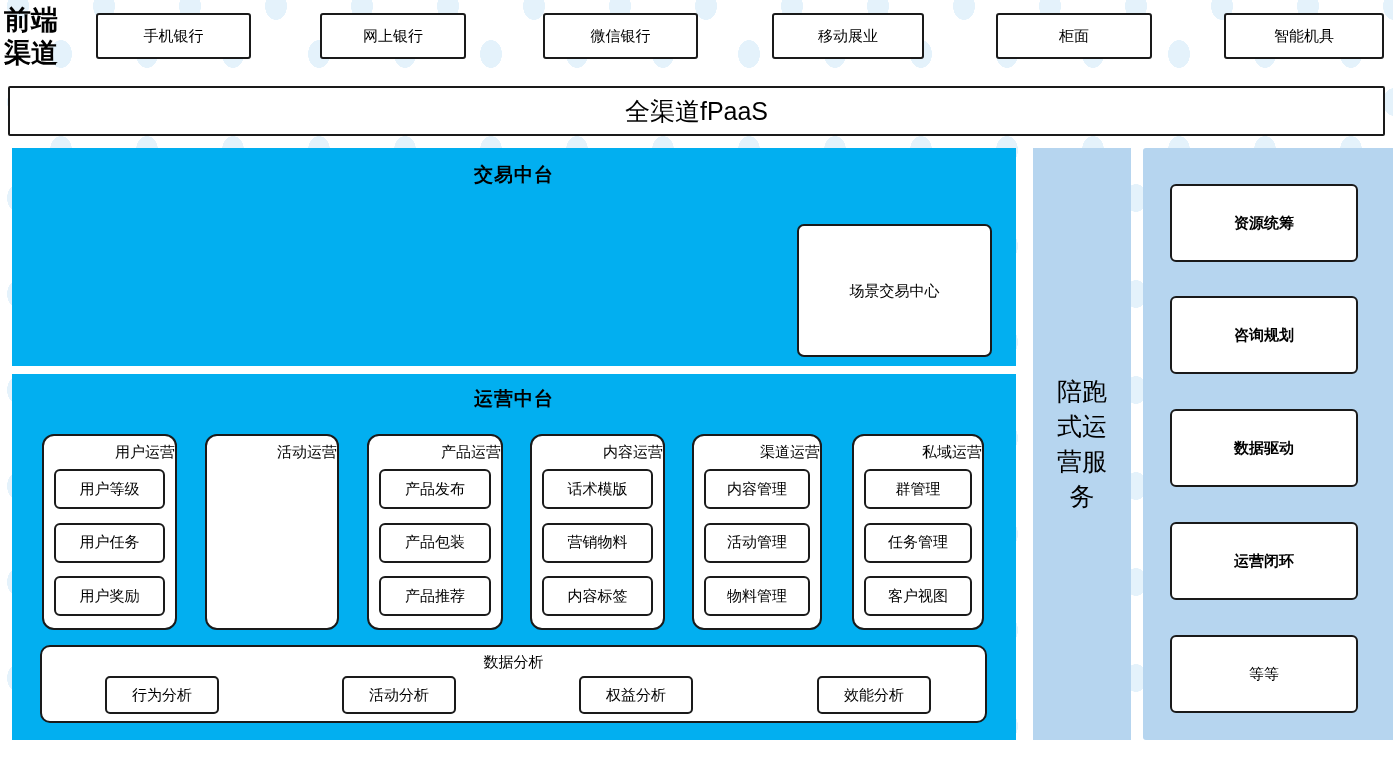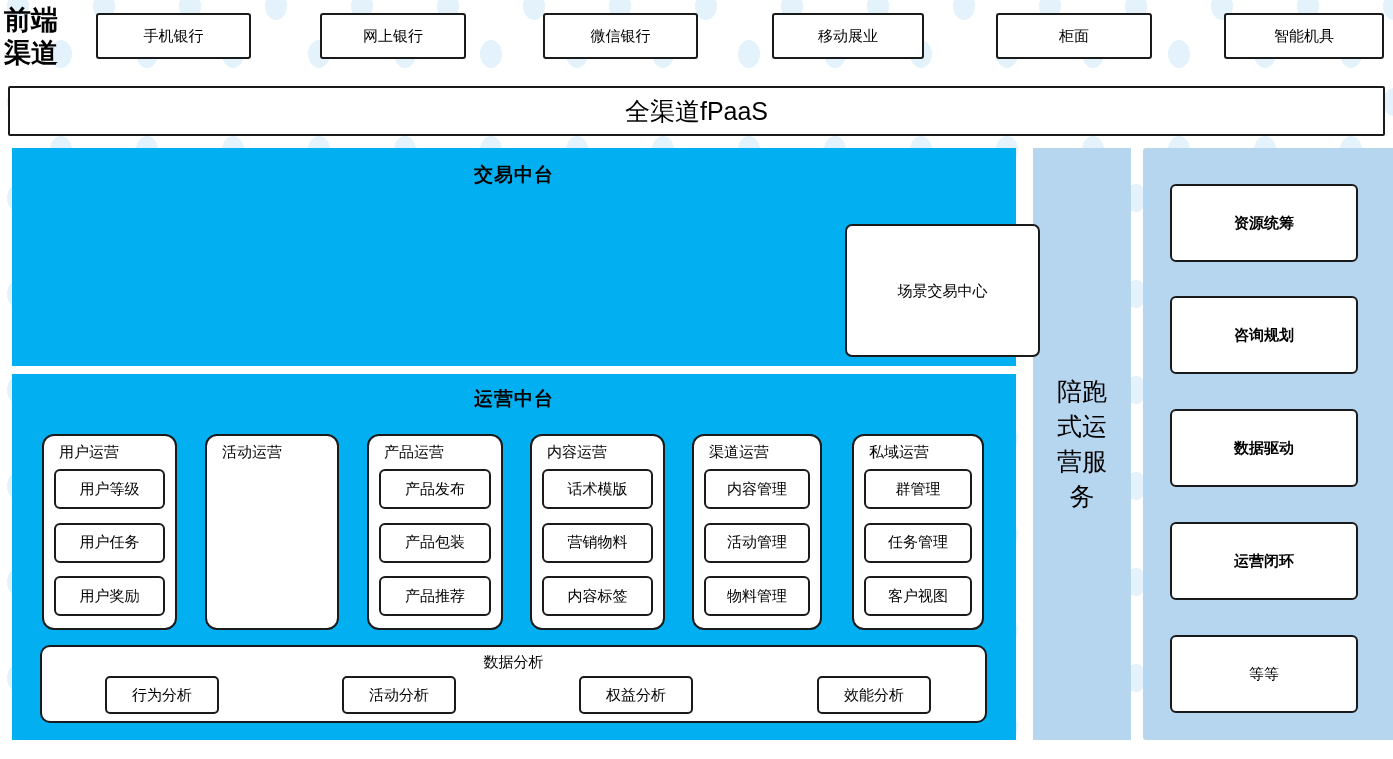--- a/index.html
+++ b/index.html
@@ -101,41 +101,40 @@
     border-radius: 7px;
     font-size: 15px;
     height: 55px;
   }
   #trade-scene {
     left: 797px; top: 224px;
     width: 195px; height: 133px;
     border-radius: 7px;
     font-size: 15px;
     z-index: 3;
-    margin-left: 48px;
   }
 
   
   #ops-panel { left: 12px; top: 374px; width: 1004px; height: 366px; }
   #ops-title { top: 12px; }
 
   .ops-col {
     top: 434px;
     height: 196px;
     background: #ffffff;
     border: 2px solid #1a1a1a;
     border-radius: 12px;
     z-index: 3;
     box-sizing: border-box;
   }
   .ops-col-title {
     position: absolute;
     left: 0; right: 0;
     top: 7px;
-    text-align: left;
+    text-align: right;
     font-size: 15px;
     color: #000;
     margin-left: 15px;
   }
   .ops-items {
     position: absolute;
     left: 10px; right: 10px;
     top: 33px; bottom: 12px;
     display: flex;
     flex-direction: column;

